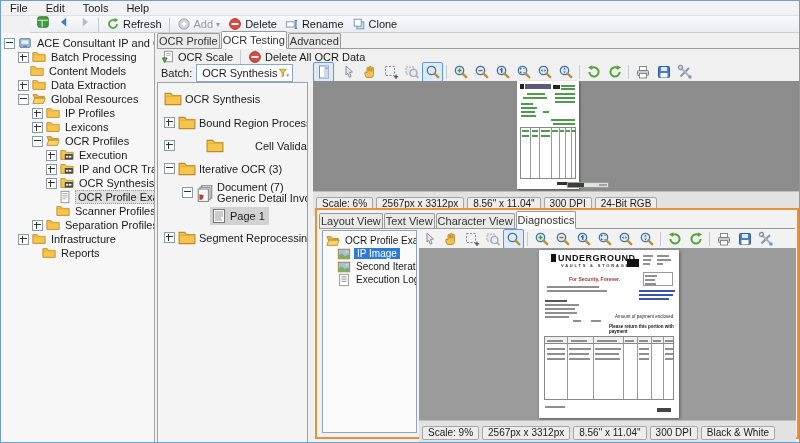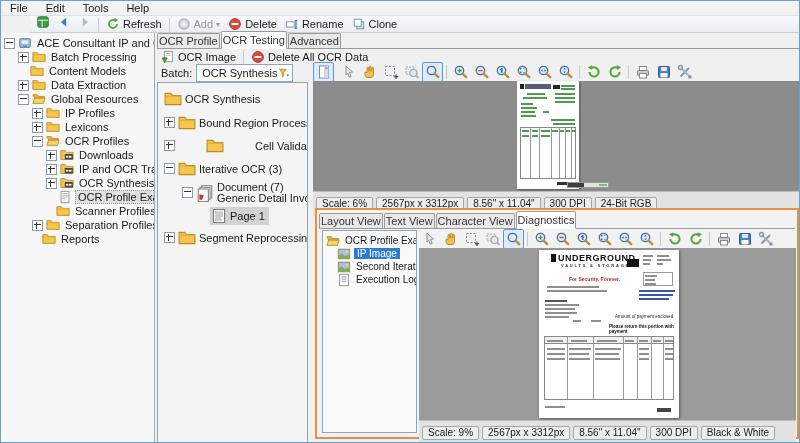--- a/index.html
+++ b/index.html
@@ -345,21 +345,21 @@
         <svg class="i14 tico">
           <use href="#s-folderopen"></use>
         </svg>
         <span class="lbl">OCR Profiles</span>
       </div>
     <div class="trow" style="padding-left:45px">
         <span class="exp plus"></span>
         <svg class="i14 tico">
           <use href="#s-folderocr"></use>
         </svg>
-        <span class="lbl">Downloads</span>
+        <span class="lbl">Execution</span>
       </div>
     <div class="trow" style="padding-left:45px">
         <span class="exp plus"></span>
         <svg class="i14 tico">
           <use href="#s-folderocr"></use>
         </svg>
         <span class="lbl">IP and OCR Training</span>
       </div>
     <div class="trow" style="padding-left:45px">
         <span class="exp plus"></span>
@@ -380,20 +380,27 @@
           <use href="#s-folder"></use>
         </svg>
         <span class="lbl">Scanner Profiles</span>
       </div>
     <div class="trow" style="padding-left:31px">
         <span class="exp plus"></span>
         <svg class="i14 tico">
           <use href="#s-folder"></use>
         </svg>
         <span class="lbl">Separation Profiles</span>
+      </div>
+    <div class="trow" style="padding-left:17px">
+        <span class="exp plus"></span>
+        <svg class="i14 tico">
+          <use href="#s-folder"></use>
+        </svg>
+        <span class="lbl">Infrastructure</span>
       </div>
     <div class="trow" style="padding-left:29px">
         <span class="expspc"></span>
         <svg class="i14 tico">
           <use href="#s-folder"></use>
         </svg>
         <span class="lbl">Reports</span>
       </div>
   </div>
 
@@ -401,21 +408,21 @@
     <span class="tab">OCR Profile</span>
     <span class="tab on">OCR Testing</span>
     <span class="tab">Advanced</span>
   </div>
 
   <div class="abs row" style="left:156px;top:48px;width:642px;height:15px;">
     <span class="tbtn">
       <svg class="i14">
           <use href="#s-ocrpage"></use>
         </svg>
-      <span>OCR Image</span>
+      <span>OCR Scale</span>
     </span>
     <span class="vsep"></span>
     <span class="tbtn">
       <svg class="i14">
           <use href="#s-noentry"></use>
         </svg>
       <span>Delete All OCR Data</span>
     </span>
   </div>
 

